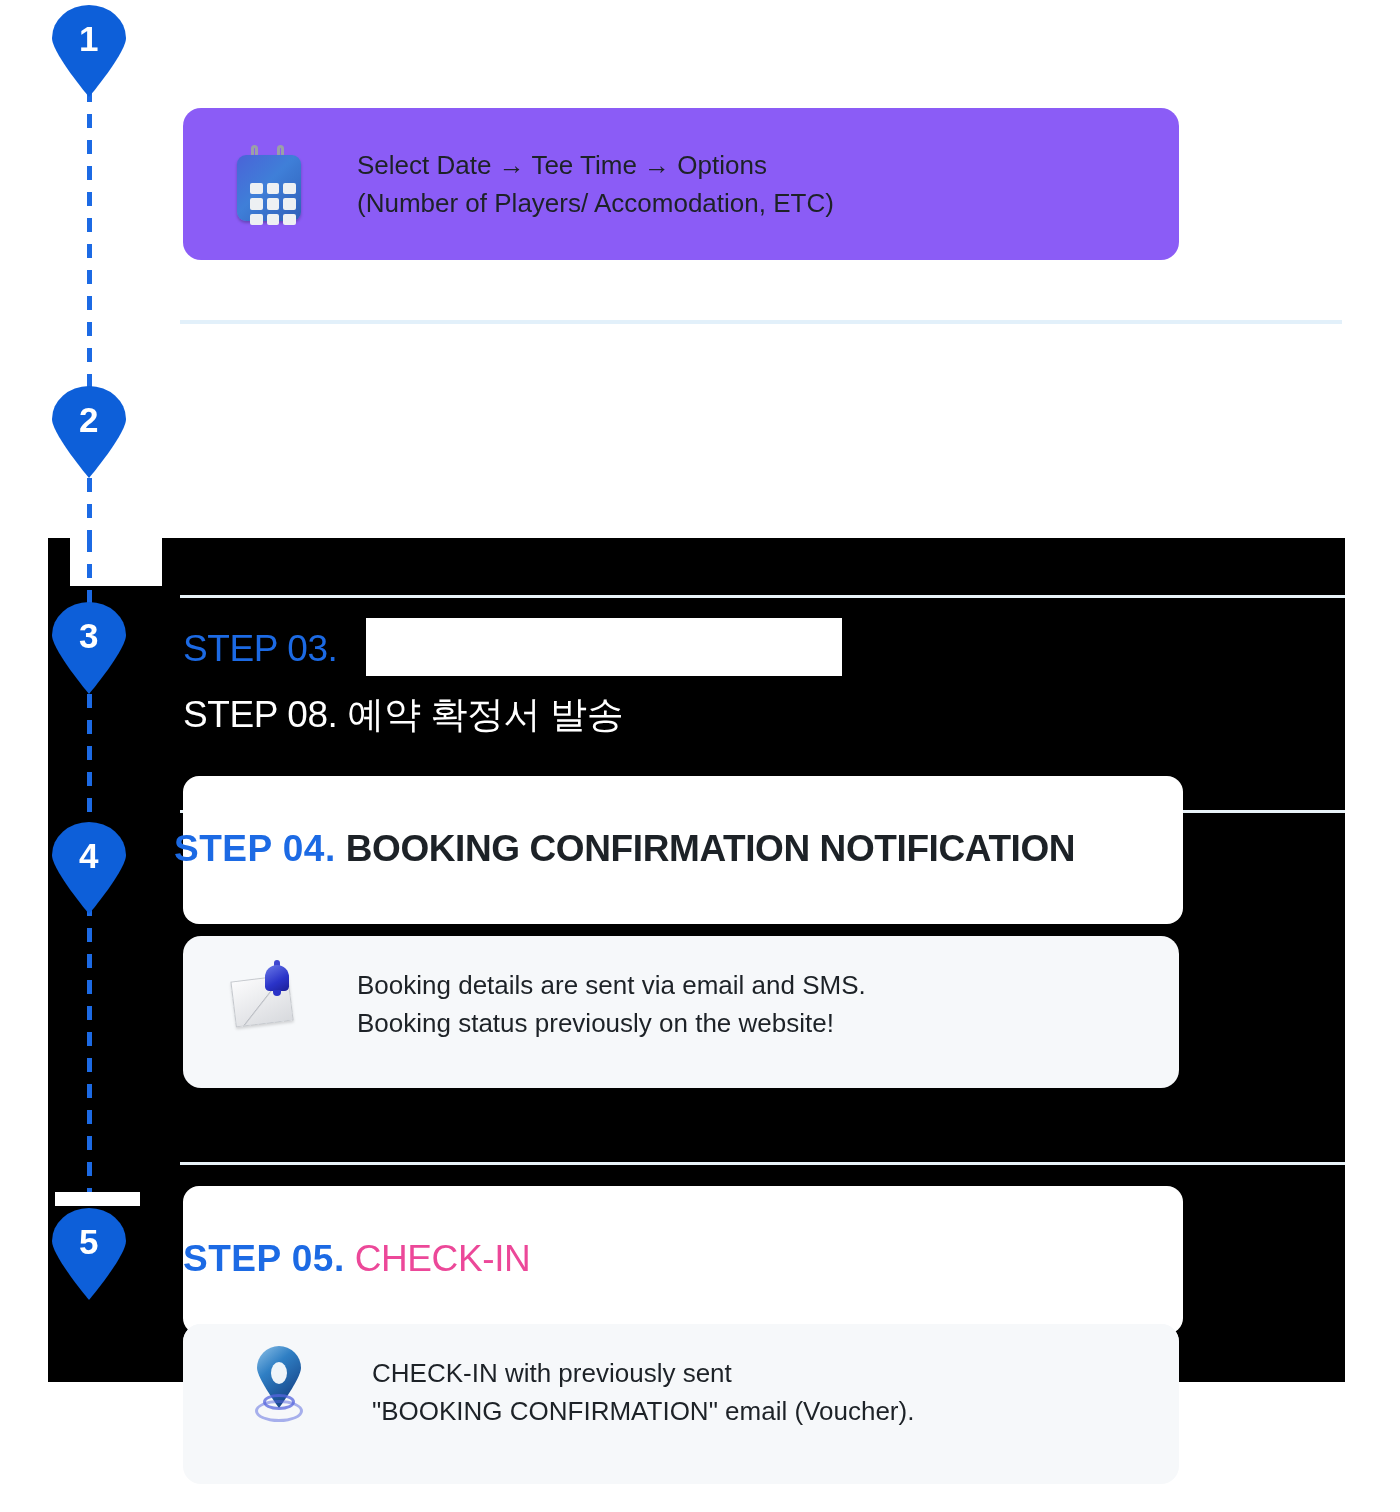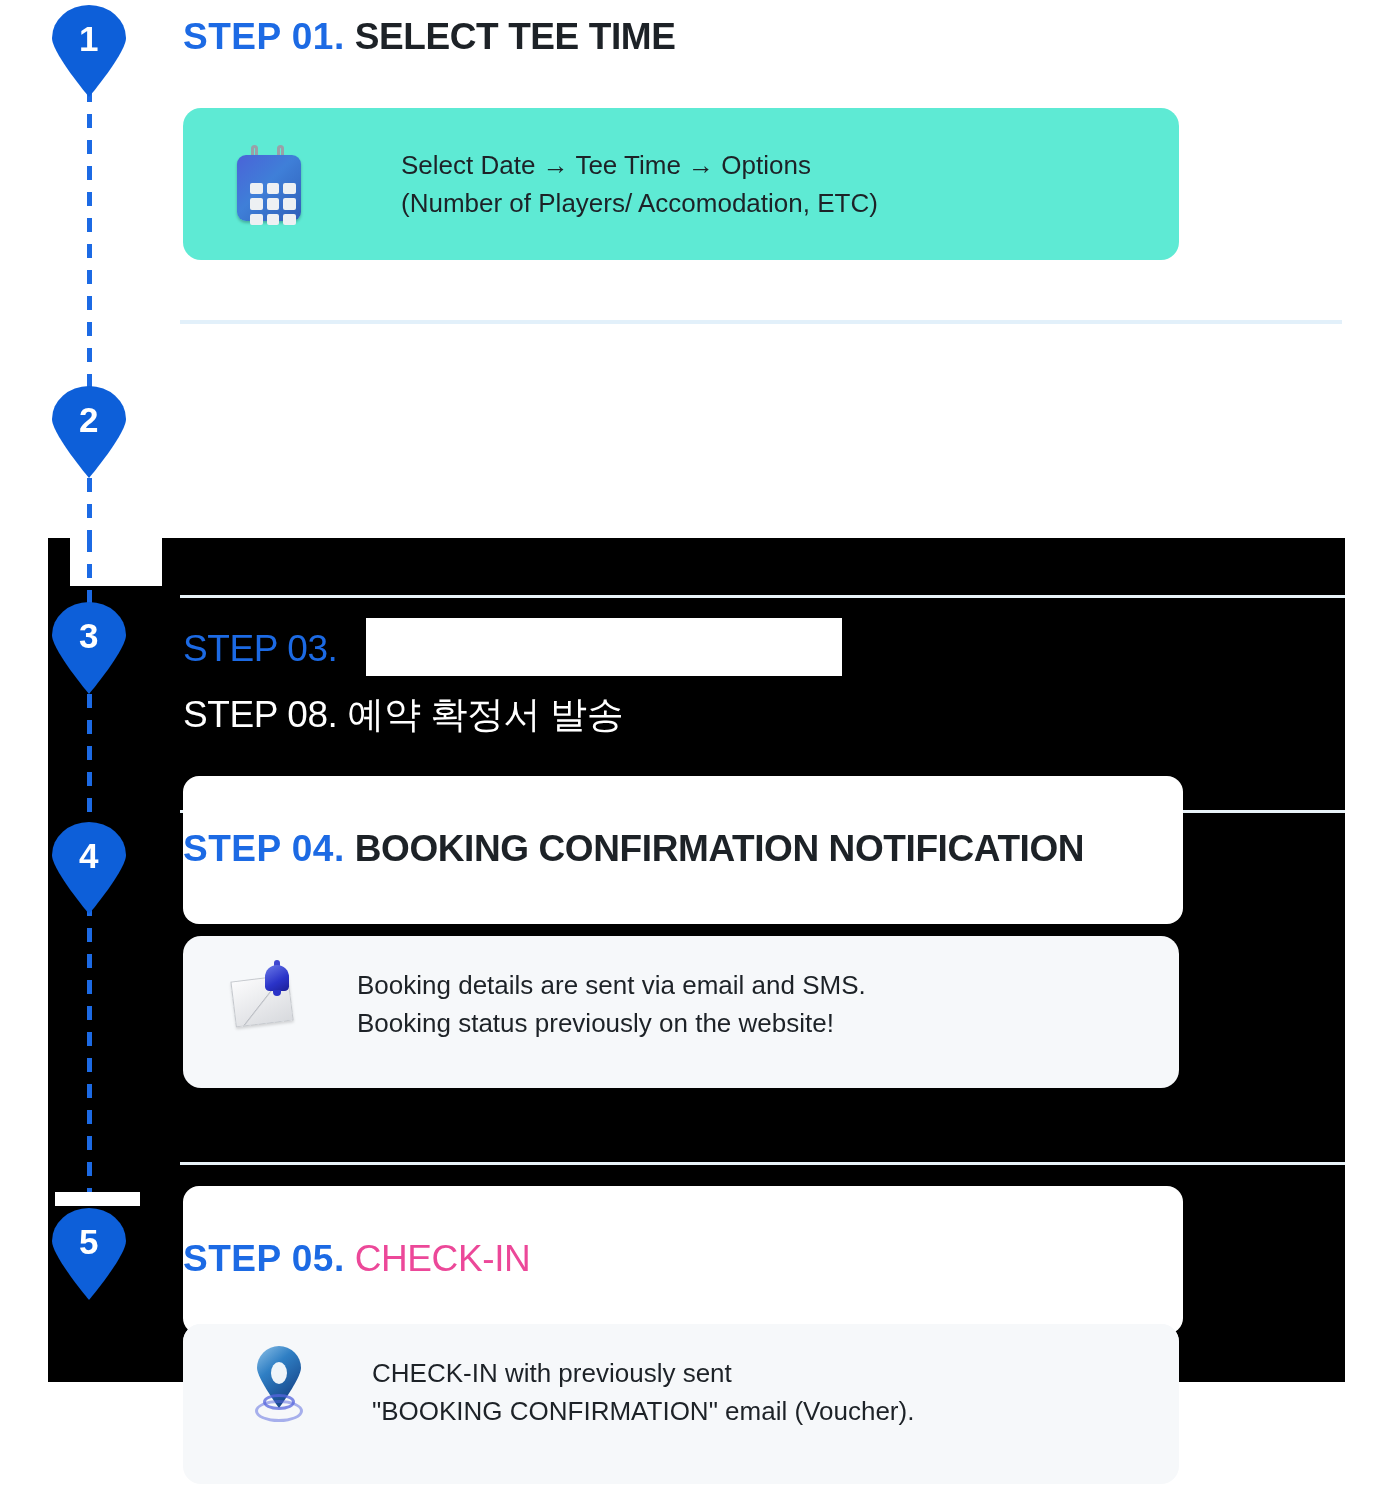--- a/index.html
+++ b/index.html
@@ -89,26 +89,25 @@
   .step-head .lbl {
     color: #1c6ae4;
     letter-spacing: 0.5px;
     margin-right: 10px;
   }
 
   
   .info-card {
     position: absolute;
     left: 183px;
-    background: #5eead4;
+    background: #8b5cf6;
     border-radius: 18px;
     display: flex;
     align-items: center;
     padding: 0 0 0 50px;
-    gap: 44px;
   }
   .info-card .ico {
     width: 72px;
     height: 78px;
     flex: 0 0 72px;
     margin-right: 52px;
     position: relative;
   }
   .info-card .txt {
     font-size: 26px;
@@ -293,23 +292,20 @@
 
   <div class="layer">
 
     <div class="rail"></div>
 
     <div class="pin" style="top:5px;">
       <div class="shape"></div>
       <div class="num">1</div>
     </div>
 
-    <div class="step-head" style="top:16px;">
-      <span class="lbl">STEP 01.</span><span>SELECT TEE TIME</span>
-    </div>
 
     <div class="info-card" style="top:108px; width:996px; height:152px;">
       <div class="ico">
         <div class="cal-ring l"></div>
         <div class="cal-ring r"></div>
         <div class="cal-body">
           <div class="cal-grid">
               <i></i>
               <i></i>
               <i></i>
@@ -349,21 +345,21 @@
 
     <div style="position:absolute; left:135px; top:90px; white-space:nowrap;">
       <span class="whitetext" style="position:relative; color:#1c6ae4;">STEP 03.</span>
     </div>
 
     <div class="hl-box" style="left:318px; top:80px; width:476px; height:58px;"></div>
 
     <div class="whitetext" style="left:135px; top:152px;">STEP 08. 예약 확정서 발송</div>
 
     <div class="punch-card" style="left:135px; top:238px; width:1000px; height:148px;"></div>
-    <div style="position:absolute; left:135px; top:290px; white-space:nowrap; z-index:4;">
+    <div style="position:absolute; left:126px; top:290px; white-space:nowrap; z-index:4;">
       <span style="color:#1c6ae4; font-weight:bold; font-size:37px; letter-spacing:0.5px; margin-right:10px; font-family:'Liberation Sans',sans-serif;">STEP 04.</span><span style="color:#1d2227; font-weight:bold; font-size:37px; letter-spacing:-0.4px; font-family:'Liberation Sans',sans-serif;">BOOKING CONFIRMATION NOTIFICATION</span>
     </div>
 
     <div class="punch-soft" style="left:135px; top:398px; width:996px; height:152px;"></div>
     <div style="position:absolute; left:185px; top:418px; width:72px; height:78px; z-index:4;">
       <div class="env"></div>
       <div class="bell">
           <div class="cap"></div>
           <div class="dome"></div>
           <div class="clap"></div>

